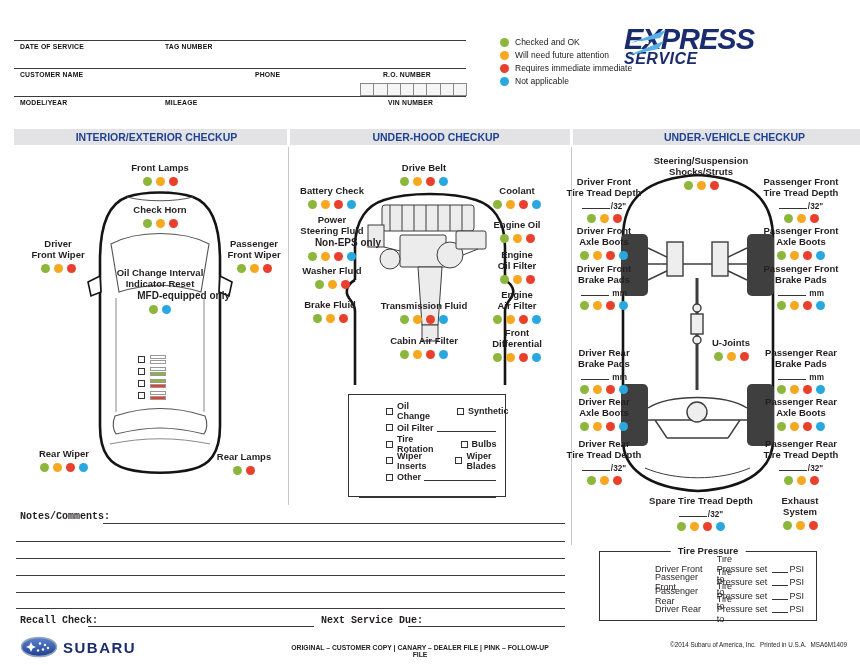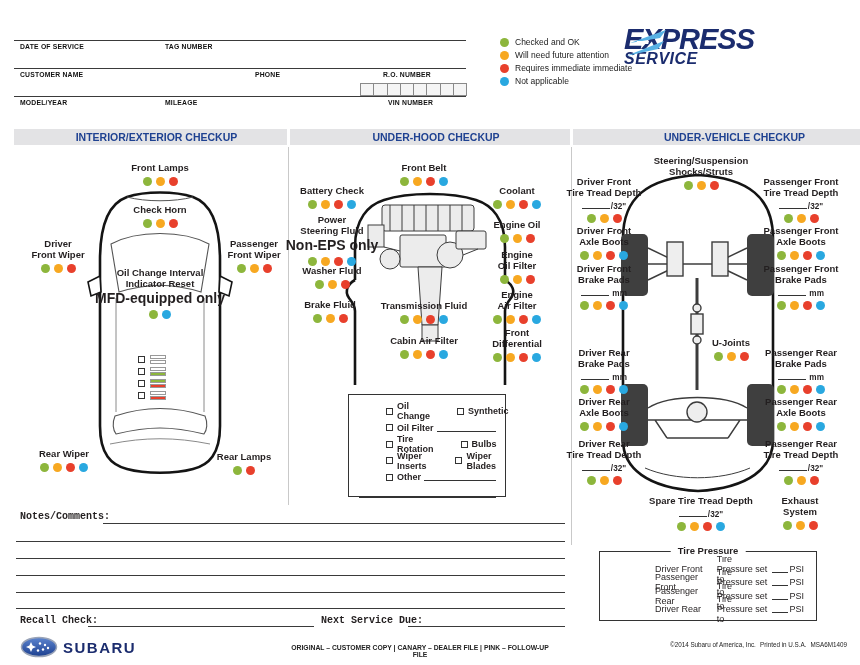--- a/index.html
+++ b/index.html
@@ -22,21 +22,21 @@
   .express { position:absolute; left:624px; top:25px; width:198px; text-align:left; }
   .express .ex { font-size:29px; font-weight:900; font-style:italic; color:#1b2c6e; letter-spacing:-1px; line-height:1; }
   .express .sv { font-size:16px; font-weight:900; font-style:italic; color:#1b2c6e; letter-spacing:.5px; line-height:1; margin-top:-3px; padding-right:30px; }
   
   .col-header { position:absolute; top:129px; height:16px; background:#e3e3e5; color:#1e4191;
     font-weight:bold; font-size:10.5px; line-height:16px; text-align:center;padding-left:12px; }
   .vdiv { position:absolute; width:1px; background:#c9c9c9; }
   
   .item { position:absolute; text-align:center; }
   .item .lbl { font-weight:bold; font-size:9.5px; line-height:1.15; white-space:pre-line; color:#231f20; }
-  .item .sub { font-weight:bold; font-size:14px; line-height:1.2; white-space:pre-line; }
+  .item .sub { font-weight:bold; font-size:10px; line-height:1.2; white-space:pre-line;text-align:right; }
   .dots { display:flex; justify-content:center; gap:4px; margin-top:3px; }
   .dot { width:9px; height:9px; border-radius:50%; display:inline-block; }
   .blank { font-size:8.2px; font-weight:bold; margin-top:2px; line-height:1.1; }
   .bl { display:inline-block; width:28px; height:8px; border-bottom:1px solid #333; margin-right:1px; }
   
   .led-rows { position:absolute; }
   .led-row { display:flex; align-items:center; gap:5px; height:12px; }
   .cb { display:inline-block; width:7px; height:7px; border:1.2px solid #333; background:#fff; flex:none; }
   .led { display:inline-flex; flex-direction:column; gap:1px; }
   .led i { display:block; width:16px; height:4px; border:1px solid #999; }
@@ -252,21 +252,21 @@
       <circle cx="112" cy="70" r="13"></circle>
       <rect x="118" y="46" width="30" height="18" rx="2"></rect>
       <polygon points="80,82 104,82 100,140 84,140"></polygon>
       <rect x="84" y="140" width="16" height="16"></rect>
       <line x1="46" y1="62" x2="62" y2="66"></line>
         <line x1="125" y1="70" x2="140" y2="64"></line>
     </g>
   </svg>
 
   <div class="item" style="left:364px;top:163px;width:120px">
-    <div class="lbl">Front Belt</div>
+    <div class="lbl">Drive Belt</div>
     <div class="dots">
         <span class="dot" style="background: rgb(141, 182, 60);"></span>
         <span class="dot" style="background: rgb(247, 168, 33);"></span>
         <span class="dot" style="background: rgb(232, 64, 44);"></span>
         <span class="dot" style="background: rgb(41, 168, 224);"></span>
       </div>
   </div>
   <div class="item" style="left:283px;top:186px;width:98px">
     <div class="lbl">Battery Check</div>
     <div class="dots">

